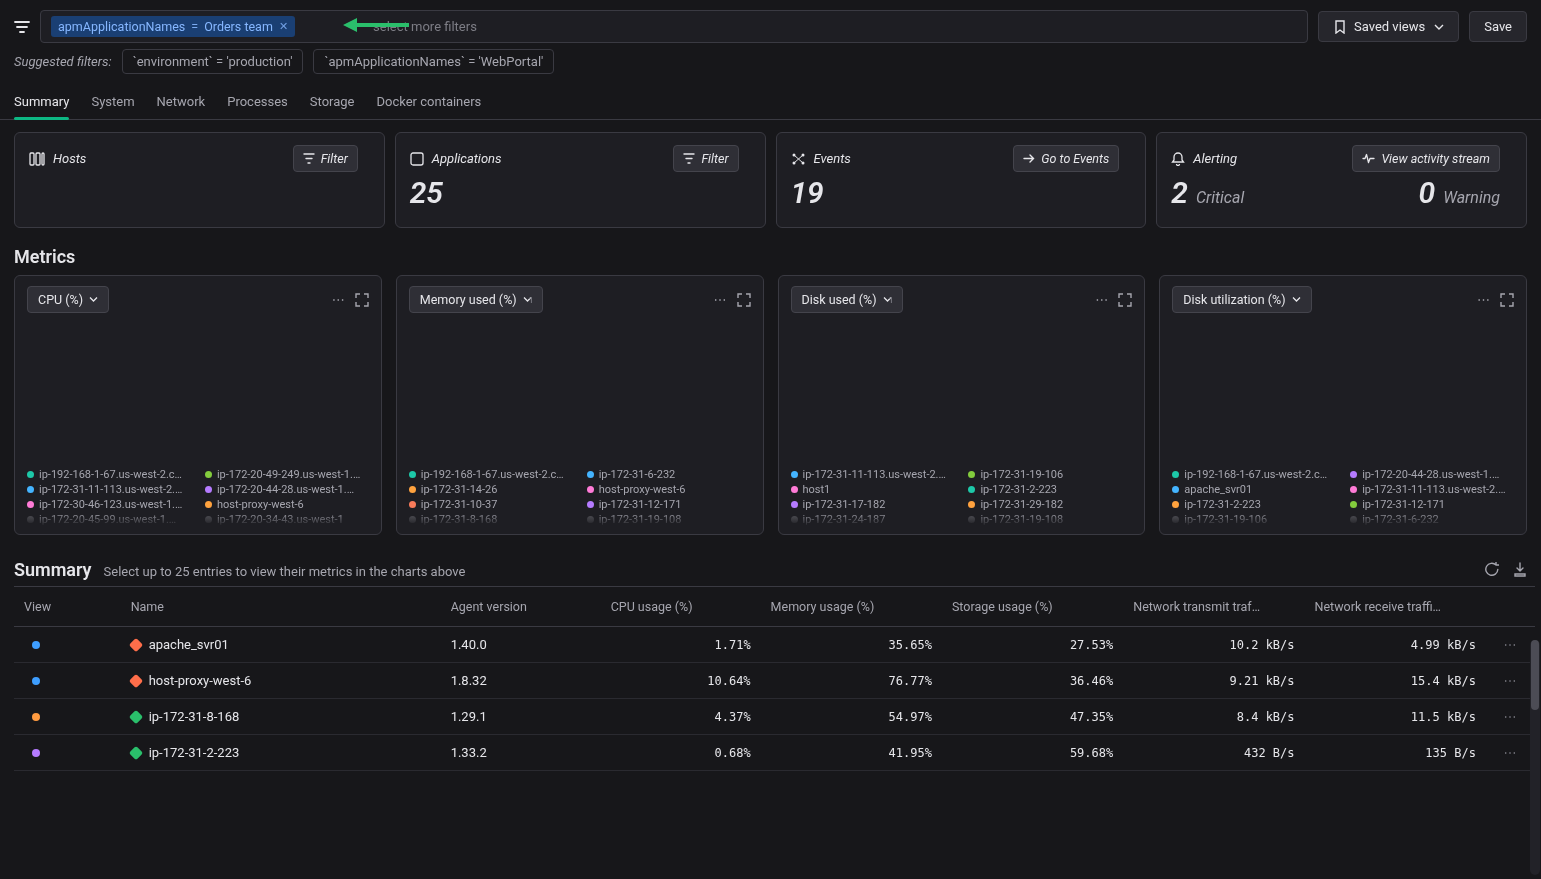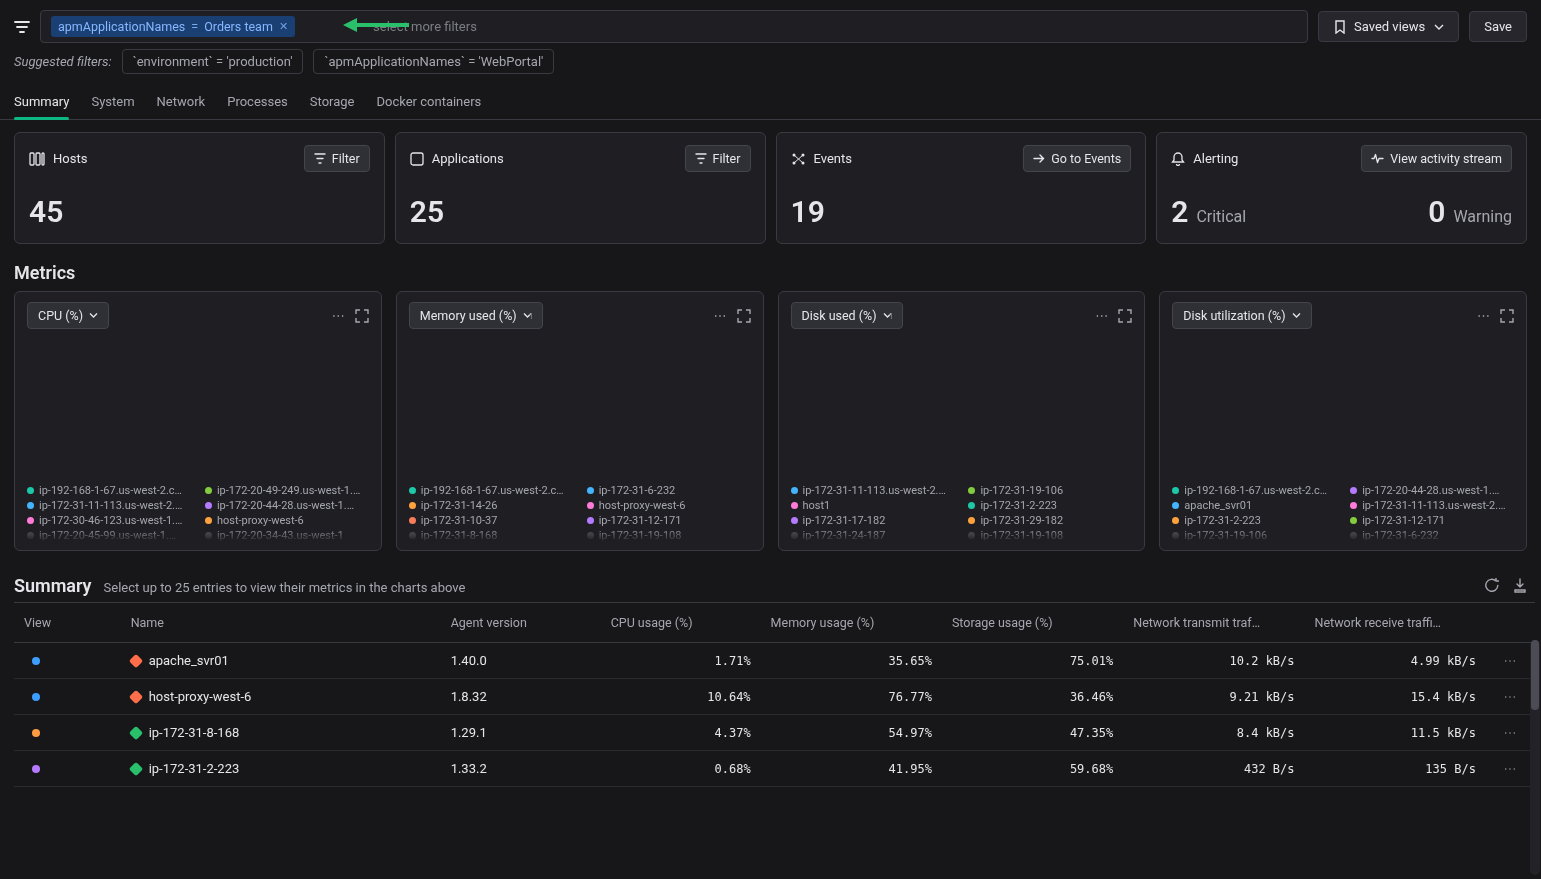--- a/index.html
+++ b/index.html
@@ -38,21 +38,21 @@
   .sug-chip{border:1px solid var(--border);border-radius:4px;padding:4px 10px;color:var(--text-dim);cursor:pointer;}
 
   
   .tabs{display:flex;gap:22px;padding:0 14px;border-bottom:1px solid var(--border);}
   .tab{padding:8px 0 10px 0;color:var(--text-dim);cursor:pointer;position:relative;}
   .tab.active{color:var(--text);}
   .tab.active::after{content:"";position:absolute;left:0;right:0;bottom:-1px;height:3px;background:var(--accent);border-radius:2px;}
 
   
   .cards{display:grid;grid-template-columns:repeat(4,1fr);gap:10px;padding:12px 14px 0 14px;}
-  .card{background:var(--panel);border:1px solid var(--border);border-radius:6px;padding:12px 14px 14px 14px;display:flex;flex-direction:column;gap:22px;min-height:96px;}
+  .card{background:var(--panel);border:1px solid var(--border);border-radius:6px;padding:12px 26px 14px 14px;display:flex;flex-direction:column;gap:3px;min-height:96px;font-style:italic;}
   .card-head{display:flex;align-items:center;justify-content:space-between;}
   .card-title{display:flex;align-items:center;gap:8px;font-size:13px;color:var(--text);}
   .card-action{display:flex;align-items:center;gap:6px;background:var(--panel3);border-radius:4px;padding:5px 9px;color:var(--text);cursor:pointer;font-size:12.5px;border:1px solid #44444c;}
   .big{font-size:30px;font-weight:600;}
   .pair{display:flex;align-items:baseline;gap:8px;}
   .pair-label{color:var(--text-dim);font-size:16px;}
   .alert-row{display:flex;justify-content:space-between;}
 
   
   .section-title{font-size:18px;font-weight:600;padding:18px 14px 8px 14px;}
@@ -163,21 +163,20 @@
           </span>
         <span>Hosts</span>
       </div>
       <div class="card-action">
         <svg width="12" height="11" viewBox="0 0 12 11">
             <path d="M1 1h10M3 5.5h6M5 10h2" stroke="currentColor" stroke-width="1.4" stroke-linecap="round"></path>
           </svg>
         <span>Filter</span>
       </div>
     </div>
-    <div class="big">45</div>
   </div>
 
   <div class="card">
     <div class="card-head">
       <div class="card-title">
         <span>
             <svg width="14" height="14" viewBox="0 0 14 14">
               <rect x="1" y="1" width="12" height="12" rx="2" fill="none" stroke="currentColor" stroke-width="1.3"></rect>
             </svg>
           </span>
@@ -590,21 +589,21 @@
     <td><span class="view-dot" style="background:#3e9eff"></span></td>
     <td>
             <div class="name-cell">
               <span class="hex" style="background:#ff6e4a"></span>
               <span>apache_svr01</span>
             </div>
           </td>
     <td>1.40.0</td>
     <td class="right">1.71%</td>
     <td class="right">35.65%</td>
-    <td class="right">75.01%</td>
+    <td class="right">27.53%</td>
     <td class="right mono">10.2 kB/s</td>
     <td class="right mono">4.99 kB/s</td>
     <td class="row-menu">⋯</td>
         </tr>
         <tr>
     <td><span class="view-dot" style="background:#3e9eff"></span></td>
     <td>
             <div class="name-cell">
               <span class="hex" style="background:#ff6e4a"></span>
               <span>host-proxy-west-6</span>

